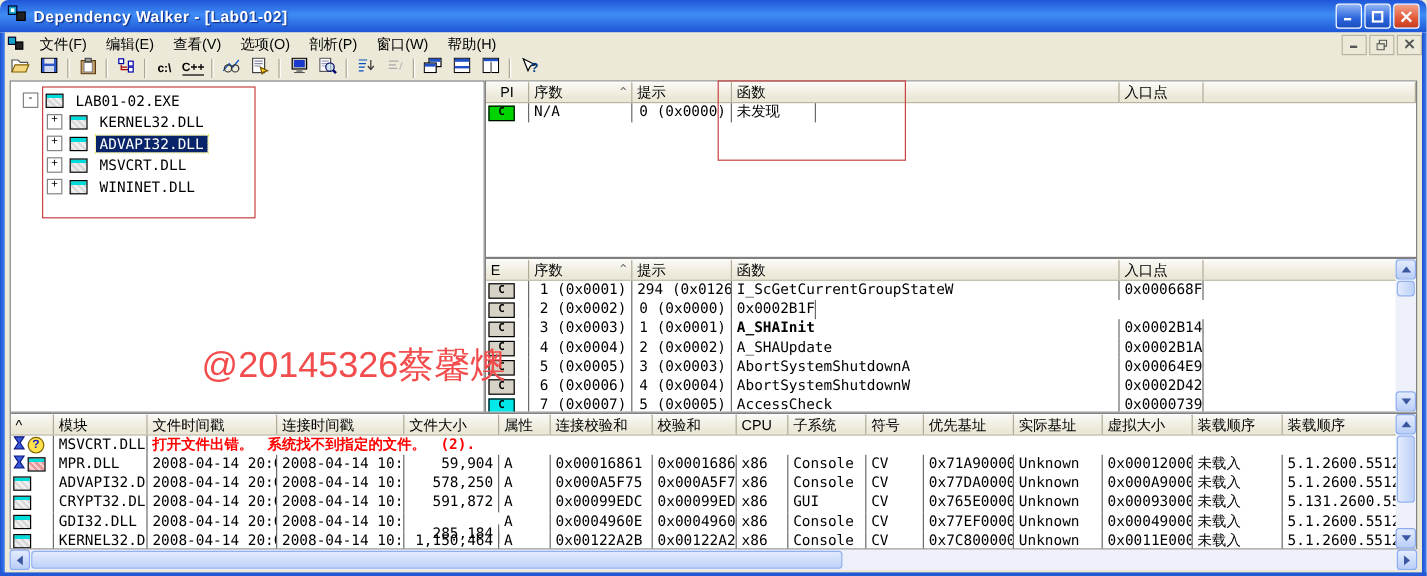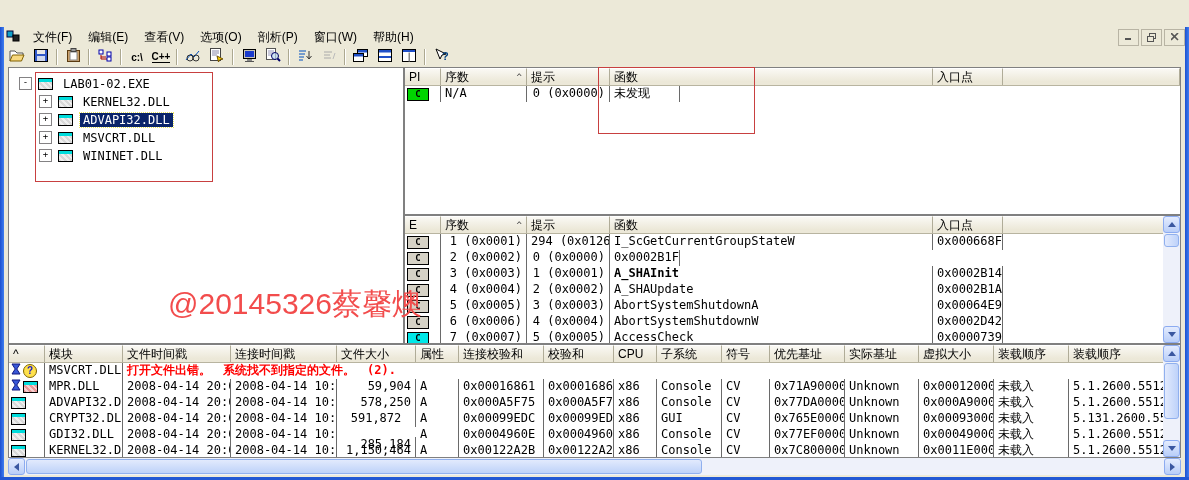--- a/index.html
+++ b/index.html
@@ -91,20 +91,45 @@
   #annot-tree{left:35px;top:72px;width:176px;height:108px;}
   #annot-func{left:598px;top:67px;width:155px;height:65px;}
   .watermark{position:absolute;left:168px;top:284px;z-index:55;font:30px "Liberation Sans",sans-serif;
     color:#f24c4c;pointer-events:none;white-space:nowrap;}
 </style>
 </head>
 <body>
 
 <div class="window">
 
+  <div class="titlebar">
+    <span><svg width="16" height="16">
+          <rect x="1" y="2" width="7" height="7" fill="#10a0c8" stroke="#003"></rect>
+          <rect x="8" y="7" width="7" height="7" fill="#222" stroke="#000"></rect>
+          <rect x="3" y="4" width="3" height="3" fill="#fff"></rect>
+        </svg></span>
+    <span class="title-text">Dependency Walker - [Lab01-02]</span>
+    <div class="cap-btns">
+      <div class="cap-btn cap-min">
+          <svg width="10" height="9">
+            <rect x="1" y="6" width="6" height="2" fill="#fff"></rect>
+          </svg>
+        </div>
+      <div class="cap-btn cap-max">
+          <svg width="10" height="10">
+            <rect x="1" y="1" width="8" height="8" fill="none" stroke="#fff" stroke-width="2"></rect>
+          </svg>
+        </div>
+      <div class="cap-btn cap-close">
+          <svg width="10" height="10">
+            <path d="M1 1 L9 9 M9 1 L1 9" stroke="#fff" stroke-width="2"></path>
+          </svg>
+        </div>
+    </div>
+  </div>
 
   <div class="menubar">
     <span class="mdi-doc-icon"><svg width="15" height="14">
           <rect x="1" y="2" width="6" height="6" fill="#10a0c8" stroke="#003"></rect>
           <rect x="7" y="6" width="6" height="6" fill="#222" stroke="#000"></rect>
         </svg></span>
     <div id="menu-items" style="display:flex;">
         <span class="menu-item">文件(F)</span>
         <span class="menu-item">编辑(E)</span>
         <span class="menu-item">查看(V)</span>
@@ -273,21 +298,21 @@
           <span class="tree-label">MSVCRT.DLL</span>
         </div>
         <div class="tree-row" style="padding-left: 30px;">
           <span class="expander">+</span>
           <span class="mod-ic"></span>
           <span class="tree-label">WININET.DLL</span>
         </div>
       </div>
     <div class="panel" id="import-panel">
         <div class="hdr-row">
-          <div class="hdr-cell" style="width: 36px; flex: 0 0 auto;">
+          <div class="hdr-cell" style="width: 36px; flex: 0 0 auto; justify-content: center;">
             <span>PI</span>
           </div>
           <div class="hdr-cell" style="width: 86px; flex: 0 0 auto;">
             <span>序数</span>
             <span class="caret">^</span>
           </div>
           <div class="hdr-cell" style="width: 83px; flex: 0 0 auto;">
             <span>提示</span>
           </div>
           <div class="hdr-cell" style="width: 323px; flex: 0 0 auto;">
@@ -505,21 +530,21 @@
           <div class="cell" style="width: 75px; flex: 0 0 auto;">未载入</div>
           <div class="cell" style="width: 96px; flex: 0 0 auto;">5.1.2600.5512</div>
         </div>
         <div class="lrow">
           <div class="cell icon-cell" style="width: 36px; flex: 0 0 auto;">
             <span class="mod-ic"></span>
           </div>
           <div class="cell" style="width: 78px; flex: 0 0 auto;">CRYPT32.DLL</div>
           <div class="cell" style="width: 108px; flex: 0 0 auto;">2008-04-14 20:00</div>
           <div class="cell" style="width: 106px; flex: 0 0 auto;">2008-04-14 10:13</div>
-          <div class="cell right" style="width: 79px; flex: 0 0 auto; text-align: center;">591,872</div>
+          <div class="cell right" style="width: 79px; flex: 0 0 auto;">591,872</div>
           <div class="cell" style="width: 43px; flex: 0 0 auto;">A</div>
           <div class="cell" style="width: 85px; flex: 0 0 auto;">0x00099EDC</div>
           <div class="cell" style="width: 70px; flex: 0 0 auto;">0x00099EDC</div>
           <div class="cell" style="width: 43px; flex: 0 0 auto;">x86</div>
           <div class="cell" style="width: 65px; flex: 0 0 auto;">GUI</div>
           <div class="cell" style="width: 48px; flex: 0 0 auto;">CV</div>
           <div class="cell" style="width: 75px; flex: 0 0 auto;">0x765E0000</div>
           <div class="cell" style="width: 74px; flex: 0 0 auto;">Unknown</div>
           <div class="cell" style="width: 75px; flex: 0 0 auto;">0x00093000</div>
           <div class="cell" style="width: 75px; flex: 0 0 auto;">未载入</div>

